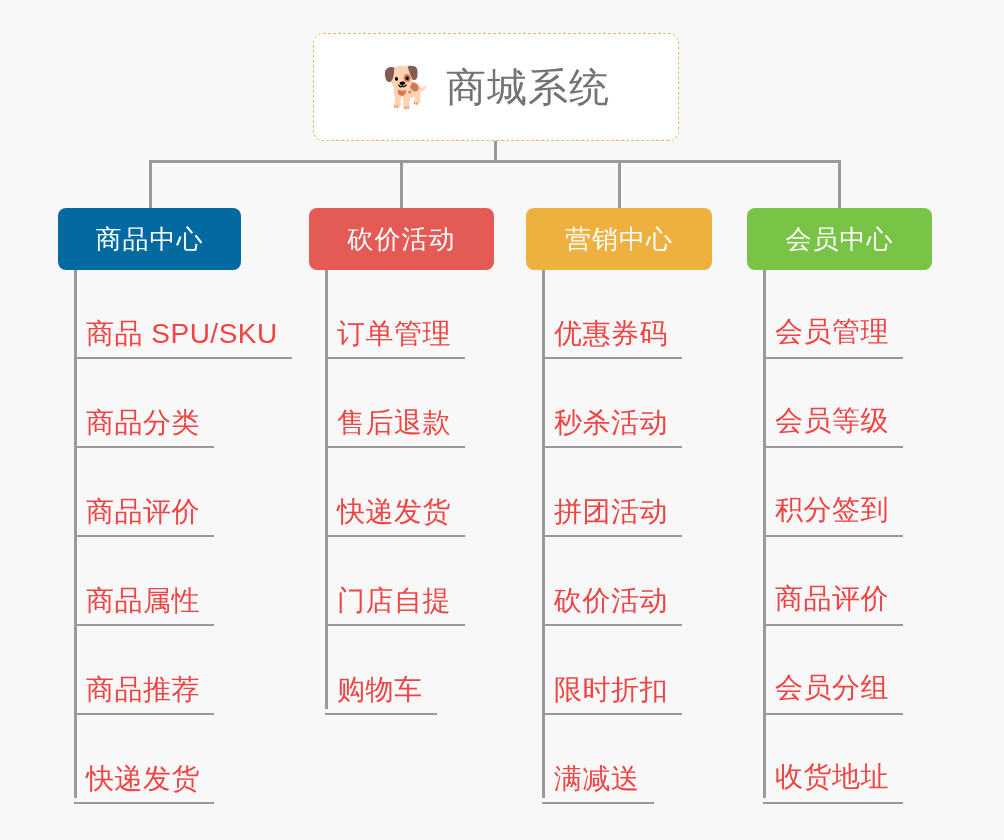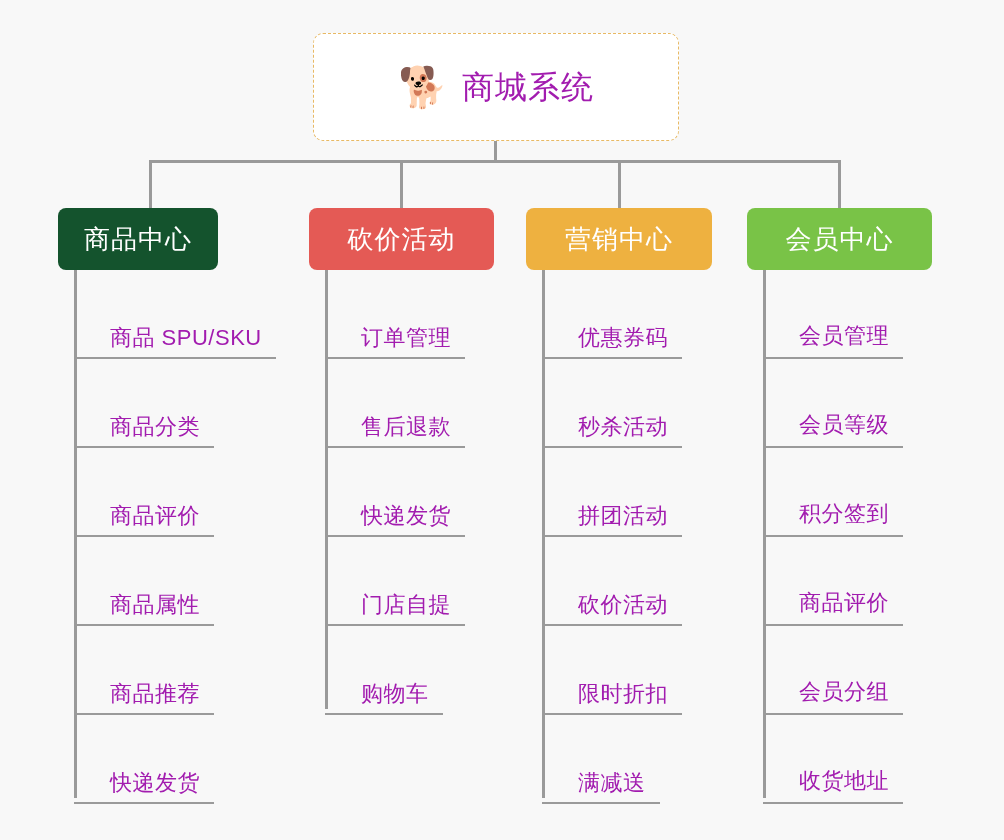--- a/index.html
+++ b/index.html
@@ -36,22 +36,22 @@
     align-items: center;
     justify-content: center;
     gap: 14px;
   }
   .root-emoji {
     font-size: 40px;
     line-height: 1;
     display: block;
   }
   .root-title {
-    font-size: 32px;
-    color: #a21caf;
+    font-size: 40px;
+    color: #737373;
     letter-spacing: 1px;
     line-height: 1;
     white-space: nowrap;
   }
 
   
   .conn {
     position: absolute;
     background: #9a9a9a;
   }
@@ -91,21 +91,21 @@
     height: 62px;
     border-radius: 8px;
     display: flex;
     align-items: center;
     justify-content: center;
     color: #ffffff;
     font-size: 26px;
     letter-spacing: 1px;
     box-sizing: border-box;
   }
-  .branch.b1 .branch-header { width: 160px; background: #14532d; }
+  .branch.b1 .branch-header { width: 183px; background: #0369a1; }
   .branch.b2 .branch-header { width: 185px; background: #e45a55; }
   .branch.b3 .branch-header { width: 186px; background: #eeb140; }
   .branch.b4 .branch-header { width: 185px; background: #79c347; }
 
   
   .leaf-list {
     position: relative;
     margin-top: 0;
     padding-left: 16px;
     box-sizing: border-box;
@@ -123,23 +123,23 @@
   .leaf-item {
     position: relative;
     height: 89px;
     box-sizing: border-box;
     display: flex;
     align-items: flex-end;
   }
   .leaf-underline {
     position: relative;
     border-bottom: 2px solid #9a9a9a;
-    padding: 0 14px 6px 36px;
-    font-size: 22px;
-    color: #a21caf;
+    padding: 0 14px 6px 12px;
+    font-size: 28px;
+    color: #ef4444;
     white-space: nowrap;
     letter-spacing: 0.5px;
     line-height: 1.2;
   }
 </style>
 </head>
 <body>
 
 <div id="mindmap">
 

